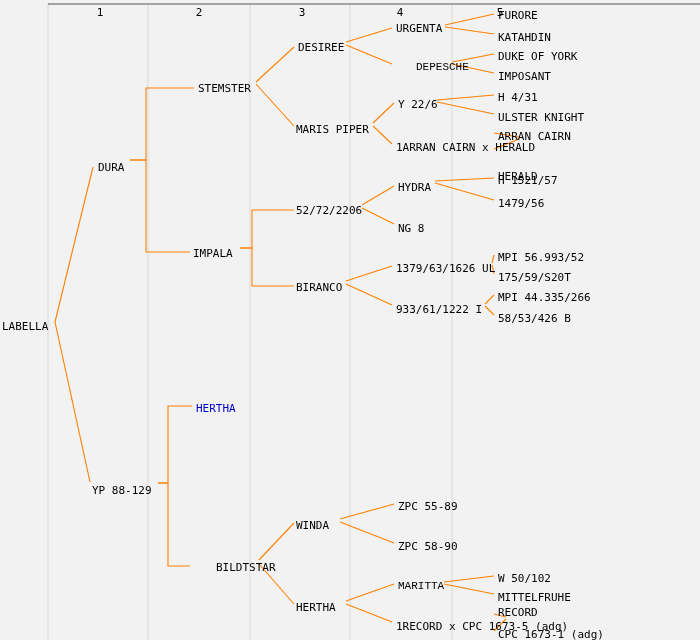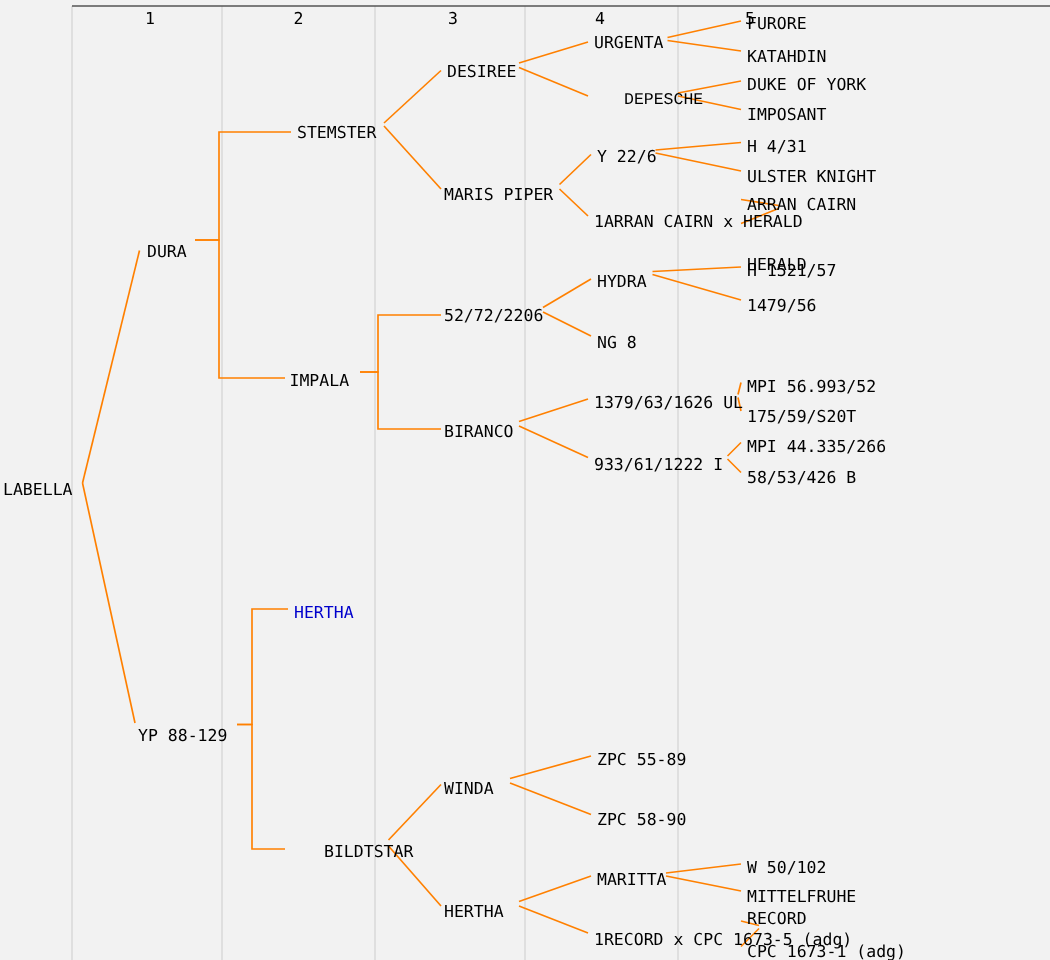--- a/index.html
+++ b/index.html
@@ -115,21 +115,21 @@
       <div class="node" style="left: 396px; top: 23px;">URGENTA</div>
       <div class="node" style="left: 416px; top: 62px; font-family: Liberation Mono, monospace;">DEPESCHE</div>
       <div class="node" style="left: 398px; top: 99px;">Y 22/6</div>
       <div class="node" style="left: 396px; top: 142px;">1ARRAN CAIRN x HERALD</div>
       <div class="node" style="left: 398px; top: 182px;">HYDRA</div>
       <div class="node" style="left: 398px; top: 223px;">NG 8</div>
       <div class="node" style="left: 396px; top: 263px;">1379/63/1626 UL</div>
       <div class="node" style="left: 396px; top: 304px;">933/61/1222 I</div>
       <div class="node" style="left: 398px; top: 501px;">ZPC 55-89</div>
       <div class="node" style="left: 398px; top: 541px;">ZPC 58-90</div>
-      <div class="node" style="left: 398px; top: 581px;">MARITTA</div>
+      <div class="node" style="left: 398px; top: 581px; font-family: Liberation Mono, monospace;">MARITTA</div>
       <div class="node" style="left: 396px; top: 621px;">1RECORD x CPC 1673-5 (adg)</div>
       <div class="node" style="left: 498px; top: 10px;">FURORE</div>
       <div class="node" style="left: 498px; top: 32px;">KATAHDIN</div>
       <div class="node" style="left: 498px; top: 51px;">DUKE OF YORK</div>
       <div class="node" style="left: 498px; top: 71px;">IMPOSANT</div>
       <div class="node" style="left: 498px; top: 92px;">H 4/31</div>
       <div class="node" style="left: 498px; top: 112px;">ULSTER KNIGHT</div>
       <div class="node" style="left: 498px; top: 131px;">ARRAN CAIRN</div>
       <div class="node" style="left: 498px; top: 147px; margin-top: 24px;">HERALD</div>
       <div class="node" style="left: 498px; top: 175px;">H 1521/57</div>

